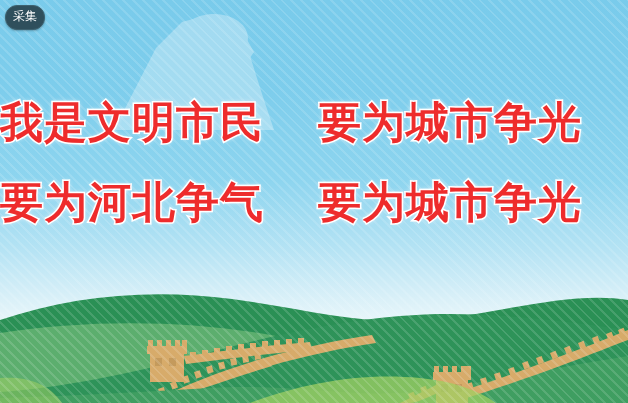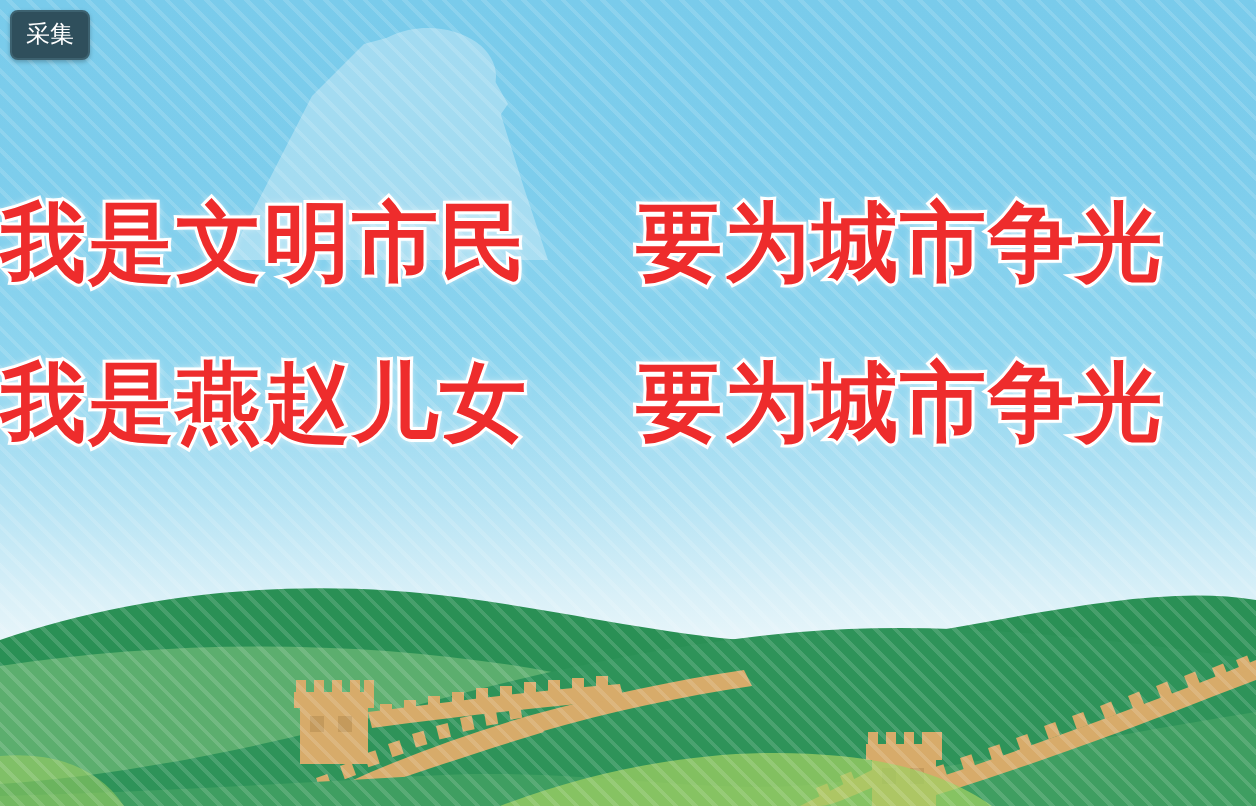--- a/index.html
+++ b/index.html
@@ -88,28 +88,28 @@
   }
   .slogan .gap { display: inline-block; width: 22px; }
   #slogan-line-1 { top: 101px; }
   #slogan-line-2 { top: 181px; }
 
   
   .capture-btn {
     position: absolute;
     left: 5px; top: 5px;
     width: 38px; height: 23px;
-    border-radius: 4px;
+    border-radius: 12px;
     background: #2f4f5c;
     border: 1px solid #3d6270;
     color: #ffffff;
     font-size: 12px;
     line-height: 23px;
     text-align: center;
-    font-family: Liberation Sans, sans-serif;
+    font-family: Liberation Mono, monospace;
     cursor: pointer;
     box-shadow: 0 1px 2px rgba(0,0,0,0.25);
     user-select: none;
   }
 </style>
 </head>
 <body>
 
 <div id="stage">
 
@@ -219,20 +219,20 @@
 
   <div class="hatch soft"></div>
 
   <div class="slogan" id="slogan-line-1">
     <span>我是文明市民</span>
     <span class="gap"></span>
     <span>要为城市争光</span>
   </div>
 
   <div class="slogan" id="slogan-line-2">
-    <span>我是燕赵儿女</span>
+    <span>要为河北争气</span>
     <span class="gap"></span>
     <span>要为城市争光</span>
   </div>
 
   <div class="capture-btn">采集</div>
 
 </div>
 
 </body></html>

